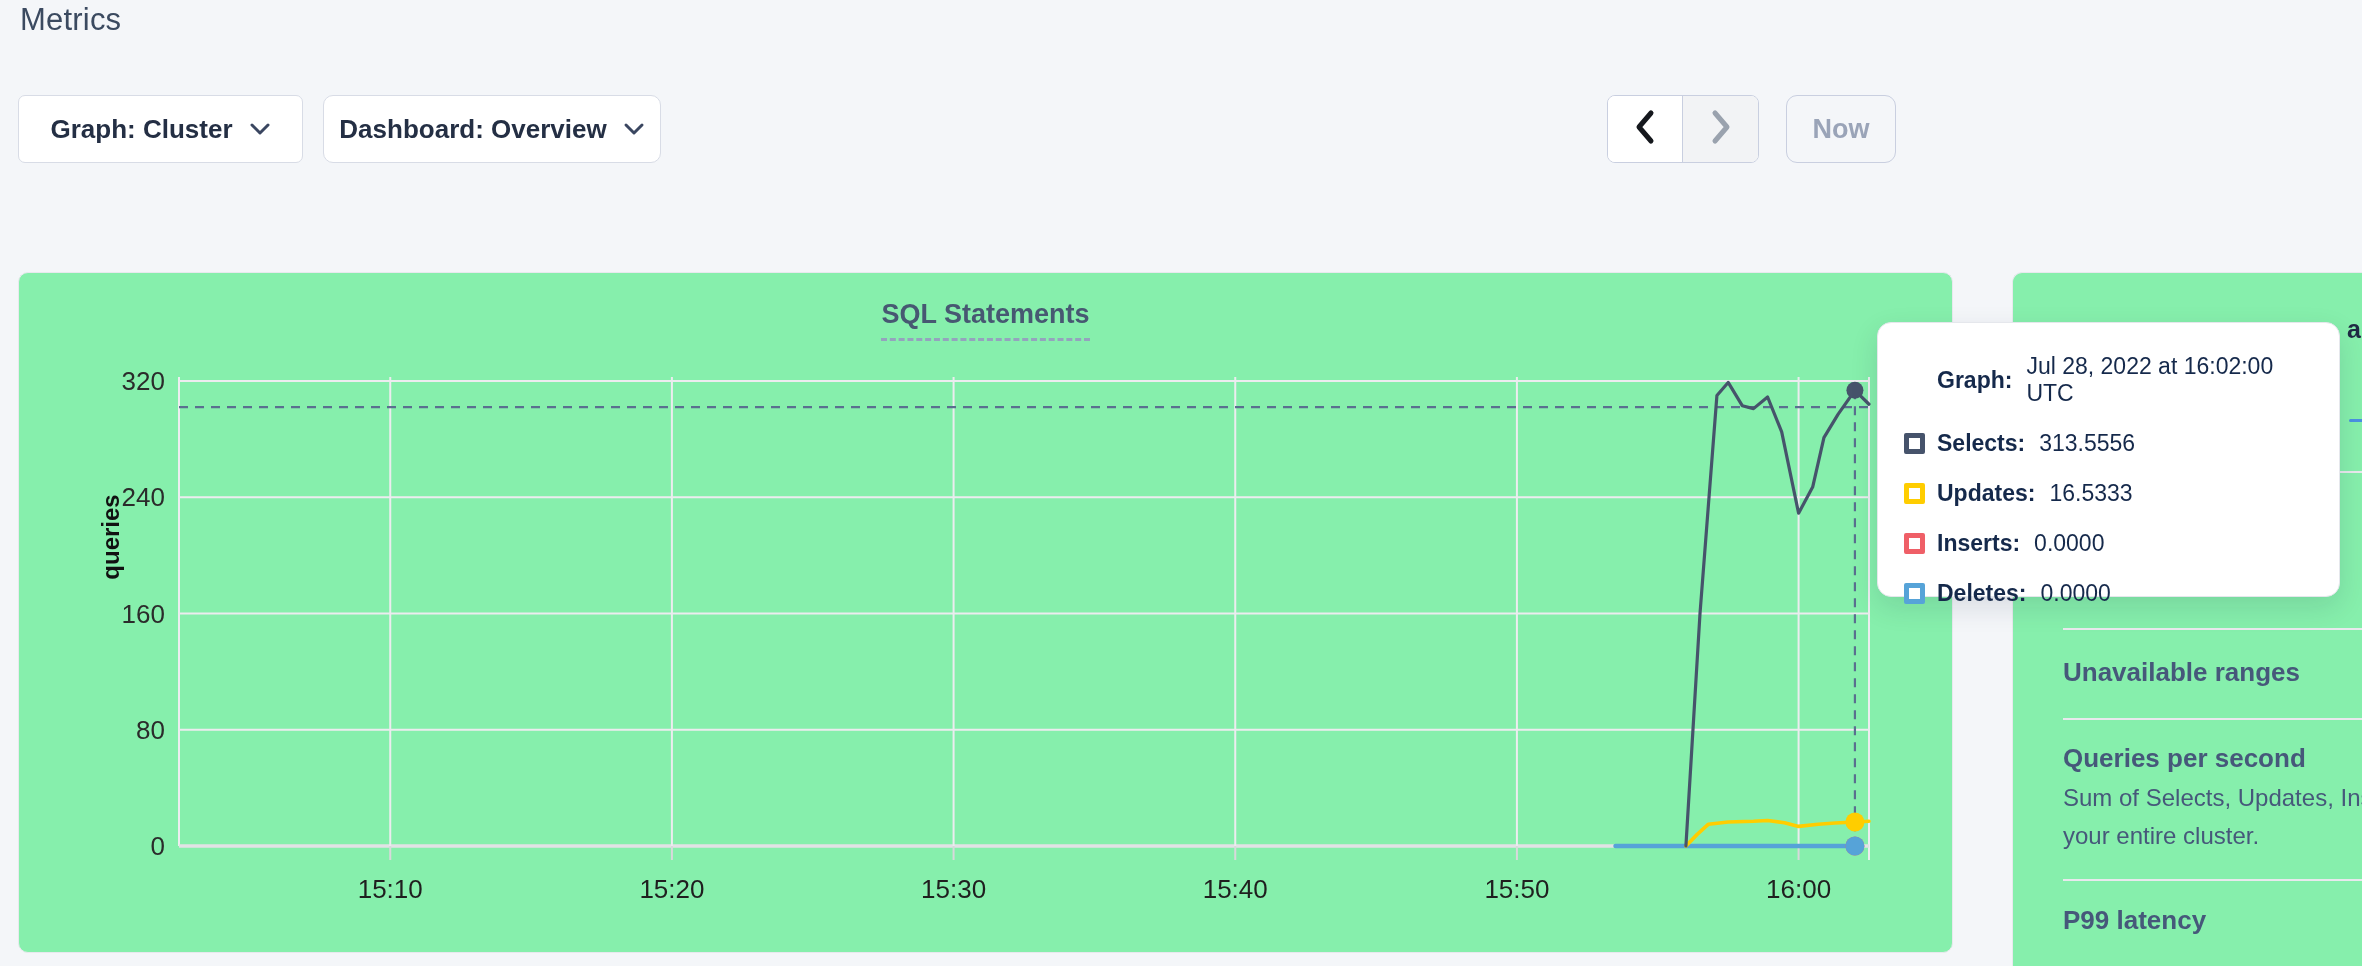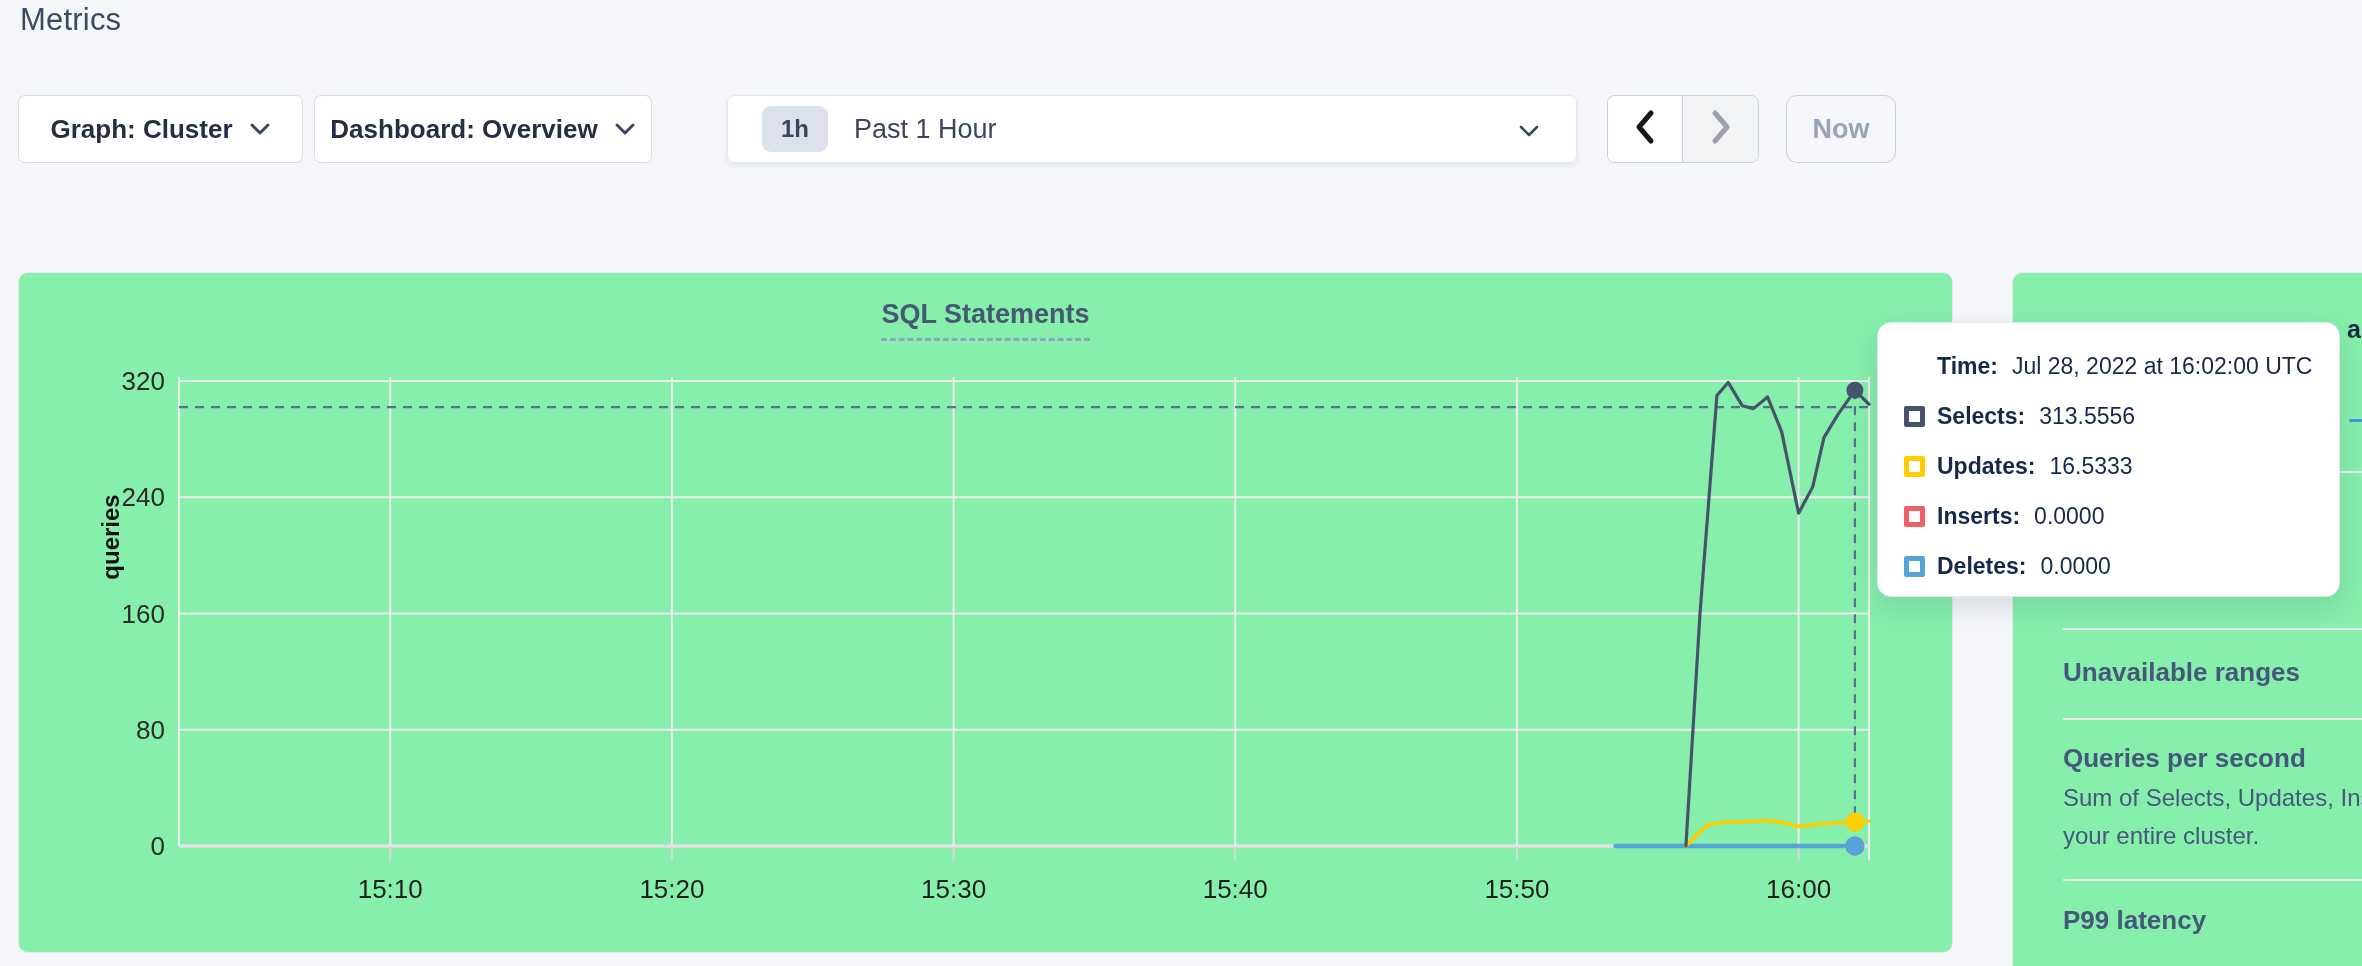--- a/index.html
+++ b/index.html
@@ -18,21 +18,21 @@
   .toolbar { position:absolute; left:0; top:95px; height:68px; width:100%; }
   .btn {
     position:absolute; top:0; height:68px; background:#fff;
     border:1.5px solid #d8dce6; border-radius:7px;
     display:flex; align-items:center; justify-content:center;
     cursor:pointer;
   }
   .dropdown-label { font-size:26px; font-weight:700; color:#242f44; }
   .chev { margin-left:16px; display:inline-flex; }
   .dd-graph { left:18px; width:285px; }
-  .dd-dashboard { left:314px; width:338px; }
+  .dd-dashboard { left:323px; width:338px;border-radius:10px; }
   .time-selector {
     left:727px; width:850px; justify-content:flex-start; padding-left:34px;
     border-color:#e3e6ee; box-shadow:0 3px 5px rgba(40,50,80,.07);
   }
   .time-badge {
     background:#dde1ec; color:#3a4660; font-size:24px; font-weight:700;
     border-radius:9px; width:66px; height:46px;
     display:flex; align-items:center; justify-content:center;
   }
   .time-label { margin-left:26px; font-size:27px; font-weight:500; color:#3a4660; }
@@ -105,29 +105,20 @@
 
   <div class="btn dd-dashboard">
     <span class="dropdown-label">Dashboard: Overview</span>
     <span class="chev">
       <svg width="22" height="14">
           <polyline points="3,3 11,11 19,3" fill="none" stroke="#3a4660" stroke-width="3" stroke-linecap="round" stroke-linejoin="round"></polyline>
         </svg>
     </span>
   </div>
 
-  <div class="btn time-selector">
-    <span class="time-badge">1h</span>
-    <span class="time-label">Past 1 Hour</span>
-    <span class="time-chev">
-      <svg width="22" height="14">
-          <polyline points="3,3 11,11 19,3" fill="none" stroke="#3a4660" stroke-width="2.5" stroke-linecap="round" stroke-linejoin="round"></polyline>
-        </svg>
-    </span>
-  </div>
 
   <div class="arrow-group">
     <div class="arrow-btn arrow-prev">
       <span>
         <svg width="24" height="36">
             <polyline points="18,4 6,18 18,32" fill="none" stroke="#15181d" stroke-width="5" stroke-linecap="round" stroke-linejoin="round"></polyline>
           </svg>
       </span>
     </div>
     <div class="arrow-btn arrow-next">
@@ -207,21 +198,21 @@
     <div>Sum of Selects, Updates, Inserts</div>
     <div>your entire cluster.</div>
   </div>
 
   <div class="divider" style="top:606px"></div>
   <div class="sum-title" style="top:632px">P99 latency</div>
 </div>
 
 <div class="tooltip">
   <div class="tt-row tt-time">
-    <span class="tt-label">Time:</span>
+    <span class="tt-label">Graph:</span>
     <span class="tt-value">Jul 28, 2022 at 16:02:00 UTC</span>
   </div>
   <div id="tt-rows">
       <div class="tt-row">
         <span class="tt-swatch" style="border-color: rgb(70, 83, 107);"></span>
         <span class="tt-label">Selects:</span>
         <span class="tt-value">313.5556</span>
       </div>
       <div class="tt-row">
         <span class="tt-swatch" style="border-color: rgb(255, 205, 0);"></span>

